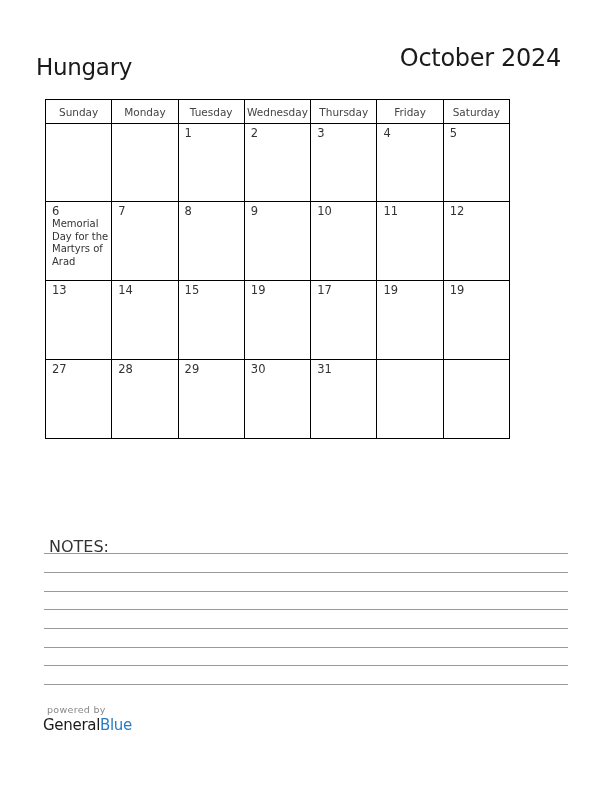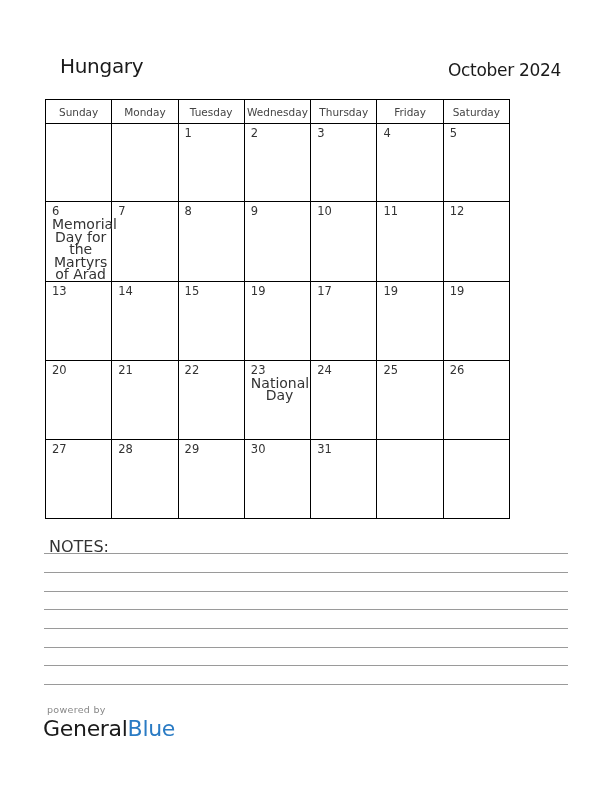--- a/index.html
+++ b/index.html
@@ -1,31 +1,31 @@
 <!DOCTYPE html>
 <html><head>
 <meta charset="utf-8">
 <style>
   html, body { margin:0; padding:0; background:#ffffff; }
   body { width:612px; height:792px; position:relative; overflow:hidden;
          font-family:"DejaVu Sans", sans-serif; color:#222; }
-  .title-country { position:absolute; left:60px; top:54px; font-size:20px; color:#1a1a1a; letter-spacing:-0.3px; }
-  .title-month { position:absolute; right:51px; top:60px; font-size:17px; color:#1a1a1a; letter-spacing:-0.3px; }
+  .title-country { position:absolute; left:36px; top:54px; font-size:23px; color:#1a1a1a; letter-spacing:-0.3px; }
+  .title-month { position:absolute; right:51px; top:44px; font-size:24px; color:#1a1a1a; letter-spacing:-0.3px; }
   .cal { position:absolute; left:45px; top:99px; width:465px; border-collapse:collapse; table-layout:fixed; }
   .cal th, .cal td { border:1px solid #000; }
   .cal th { height:23px; font-weight:normal; font-size:10.5px; color:#444; padding:0; text-align:center; }
   .cal td { vertical-align:top; padding:2px 0 0 6px; font-size:11.5px; color:#333; }
   .cal tr.r1 td { height:75px; }
   .cal tr.wk td { height:76px; }
   .daynum { display:block; line-height:14px; }
-  .holiday { display:block; font-size:14px; line-height:12.5px; color:#333; padding-right:2px;text-align:center; }
+  .holiday { display:block; font-size:10px; line-height:12.5px; color:#333; padding-right:2px; }
   .notes-label { position:absolute; left:49px; top:537px; font-size:16px; color:#333; }
   .note-line { position:absolute; left:44px; width:524px; height:0; border-top:1px solid #9a9a9a; }
   .powered { position:absolute; left:47px; top:704px; font-size:9.5px; color:#888; letter-spacing:0.3px;text-align:right; }
-  .brand { position:absolute; left:43px; top:716px; font-size:22px; letter-spacing:-0.3px; }
+  .brand { position:absolute; left:43px; top:716px; font-size:15px; letter-spacing:-0.3px; }
   .brand .g { color:#1a1a1a; }
   .brand .b { color:#2a7bc4; }
 </style>
 </head>
 <body>
 
 <div class="title-country">Hungary</div>
 <div class="title-month">October 2024</div>
 
 <table class="cal">
@@ -106,44 +106,20 @@
         </td>
       <td>
           <span class="daynum">19</span>
         </td>
       <td>
           <span class="daynum">19</span>
         </td>
     </tr>
     <tr class="wk">
       <td>
-          <span class="daynum">20</span>
-        </td>
-      <td>
-          <span class="daynum">21</span>
-        </td>
-      <td>
-          <span class="daynum">22</span>
-        </td>
-      <td>
-          <span class="daynum">23</span>
-          <span class="holiday">National Day</span>
-        </td>
-      <td>
-          <span class="daynum">24</span>
-        </td>
-      <td>
-          <span class="daynum">25</span>
-        </td>
-      <td>
-          <span class="daynum">26</span>
-        </td>
-    </tr>
-    <tr class="wk">
-      <td>
           <span class="daynum">27</span>
         </td>
       <td>
           <span class="daynum">28</span>
         </td>
       <td>
           <span class="daynum">29</span>
         </td>
       <td>
           <span class="daynum">30</span>

